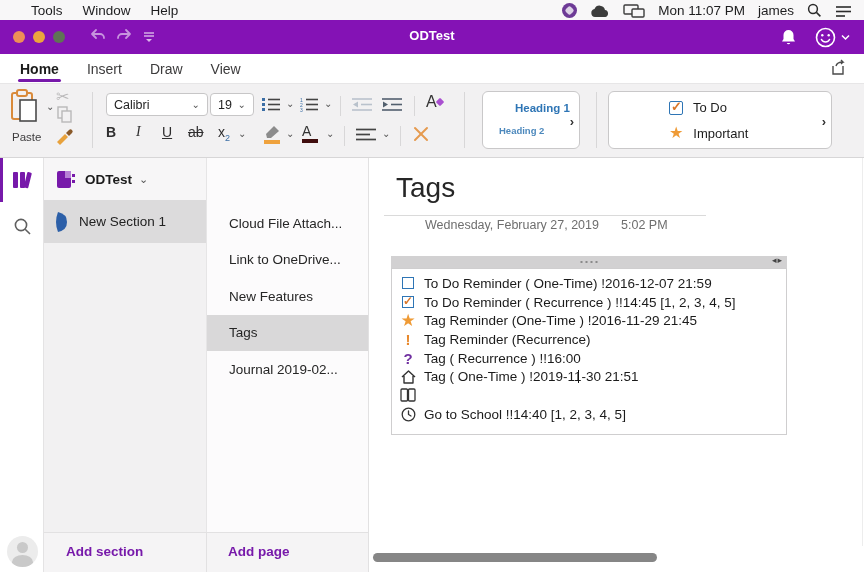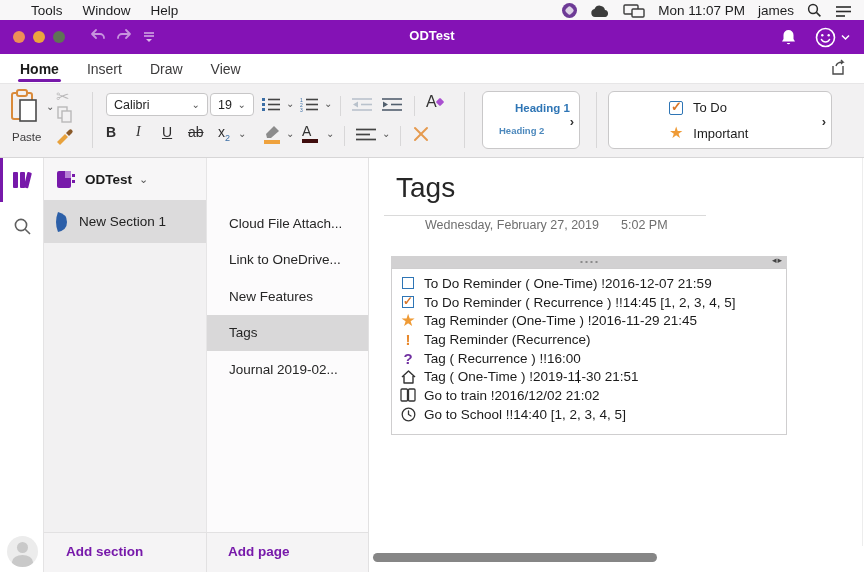--- a/index.html
+++ b/index.html
@@ -504,21 +504,20 @@
           <span class="note-text">Tag ( One-Time ) !2019-11-30 21:51</span>
           <span class="caret"></span>
         </div>
         <div class="note-row">
           <span class="note-ico">
             <svg width="16" height="14" viewBox="0 0 16 14">
                 <rect x="1" y="1" width="6.5" height="12" rx="1" fill="none" stroke="#333" stroke-width="1.3"></rect>
                 <rect x="8.5" y="1" width="6.5" height="12" rx="1" fill="none" stroke="#333" stroke-width="1.3"></rect>
               </svg>
           </span>
-          <span class="note-text">Go to train !2016/12/02 21:02</span>
         </div>
         <div class="note-row">
           <span class="note-ico">
             <svg width="15" height="15" viewBox="0 0 15 15">
                 <circle cx="7.5" cy="7.5" r="6.3" fill="none" stroke="#333" stroke-width="1.3"></circle>
                 <path d="M7.5 4 V7.5 L10 9" fill="none" stroke="#333" stroke-width="1.3" stroke-linecap="round"></path>
               </svg>
           </span>
           <span class="note-text">Go to School !!14:40 [1, 2, 3, 4, 5]</span>
         </div>

